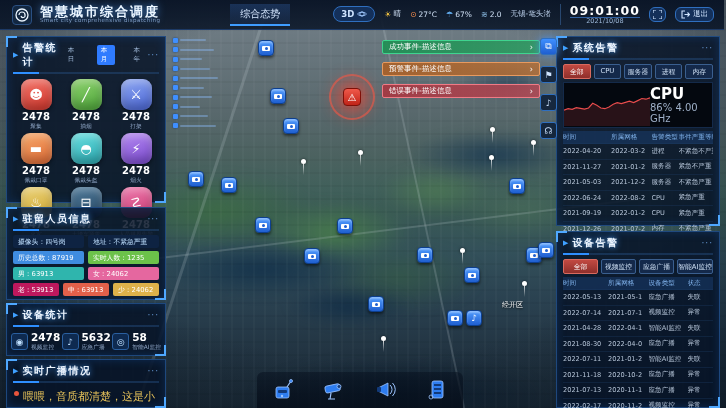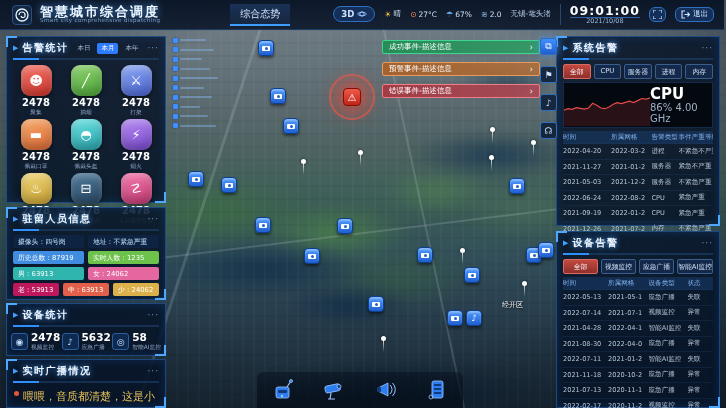--- a/index.html
+++ b/index.html
@@ -66,21 +66,21 @@
   .ptitle { display:flex; align-items:center; padding:4px 6px 2px 6px; }
   .ptitle .arr { color:#3fa0ff; font-size:7px; margin-right:4px; }
   .ptitle .txt { font-size:10px; font-weight:bold; color:#eef6ff; letter-spacing:1.5px;
     text-shadow:0 0 6px rgba(70,160,255,.9); }
   .ptitle .more { margin-left:auto; color:#5f8fc8; font-size:9px; letter-spacing:1px; cursor:pointer; }
   .pline { height:2px; margin:1px 6px 3px 6px;
     background:linear-gradient(90deg,#2f8fff 0 26px, rgba(40,85,140,.4) 26px 100%); }
 
   
   #panel-alarm-stats { left:6px; top:36px; width:160px; height:167px; }
-  .mini-tabs { display:flex; gap:3px; margin-left:auto; align-items:center;text-align:right; }
+  .mini-tabs { display:flex; gap:15px; margin-left:auto; align-items:center; }
   .mini-tabs .tab { font-size:6.5px; color:#9fb8d8; padding:1px 4px; border-radius:2px; cursor:pointer; }
   .mini-tabs .tab.active { background:#2f7bff; color:#fff; }
   #alarm-grid { display:grid; grid-template-columns:repeat(3,1fr); row-gap:2px; padding:2px 4px; }
   .alarm-cell { text-align:center; cursor:pointer; }
   .alarm-ic { width:31px; height:31px; margin:0 auto; border-radius:9px; display:flex;
     align-items:center; justify-content:center; color:#fff; font-size:13px;
     box-shadow:0 2px 4px rgba(0,0,0,.45), inset 0 -6px 10px rgba(0,0,0,.22), inset 0 4px 6px rgba(255,255,255,.25); }
   .alarm-count { font-size:10px; font-weight:bold; color:#fff; margin-top:1px; }
   .alarm-label { font-size:6px; color:#8fa6c6; transform:scale(.95); }
 

